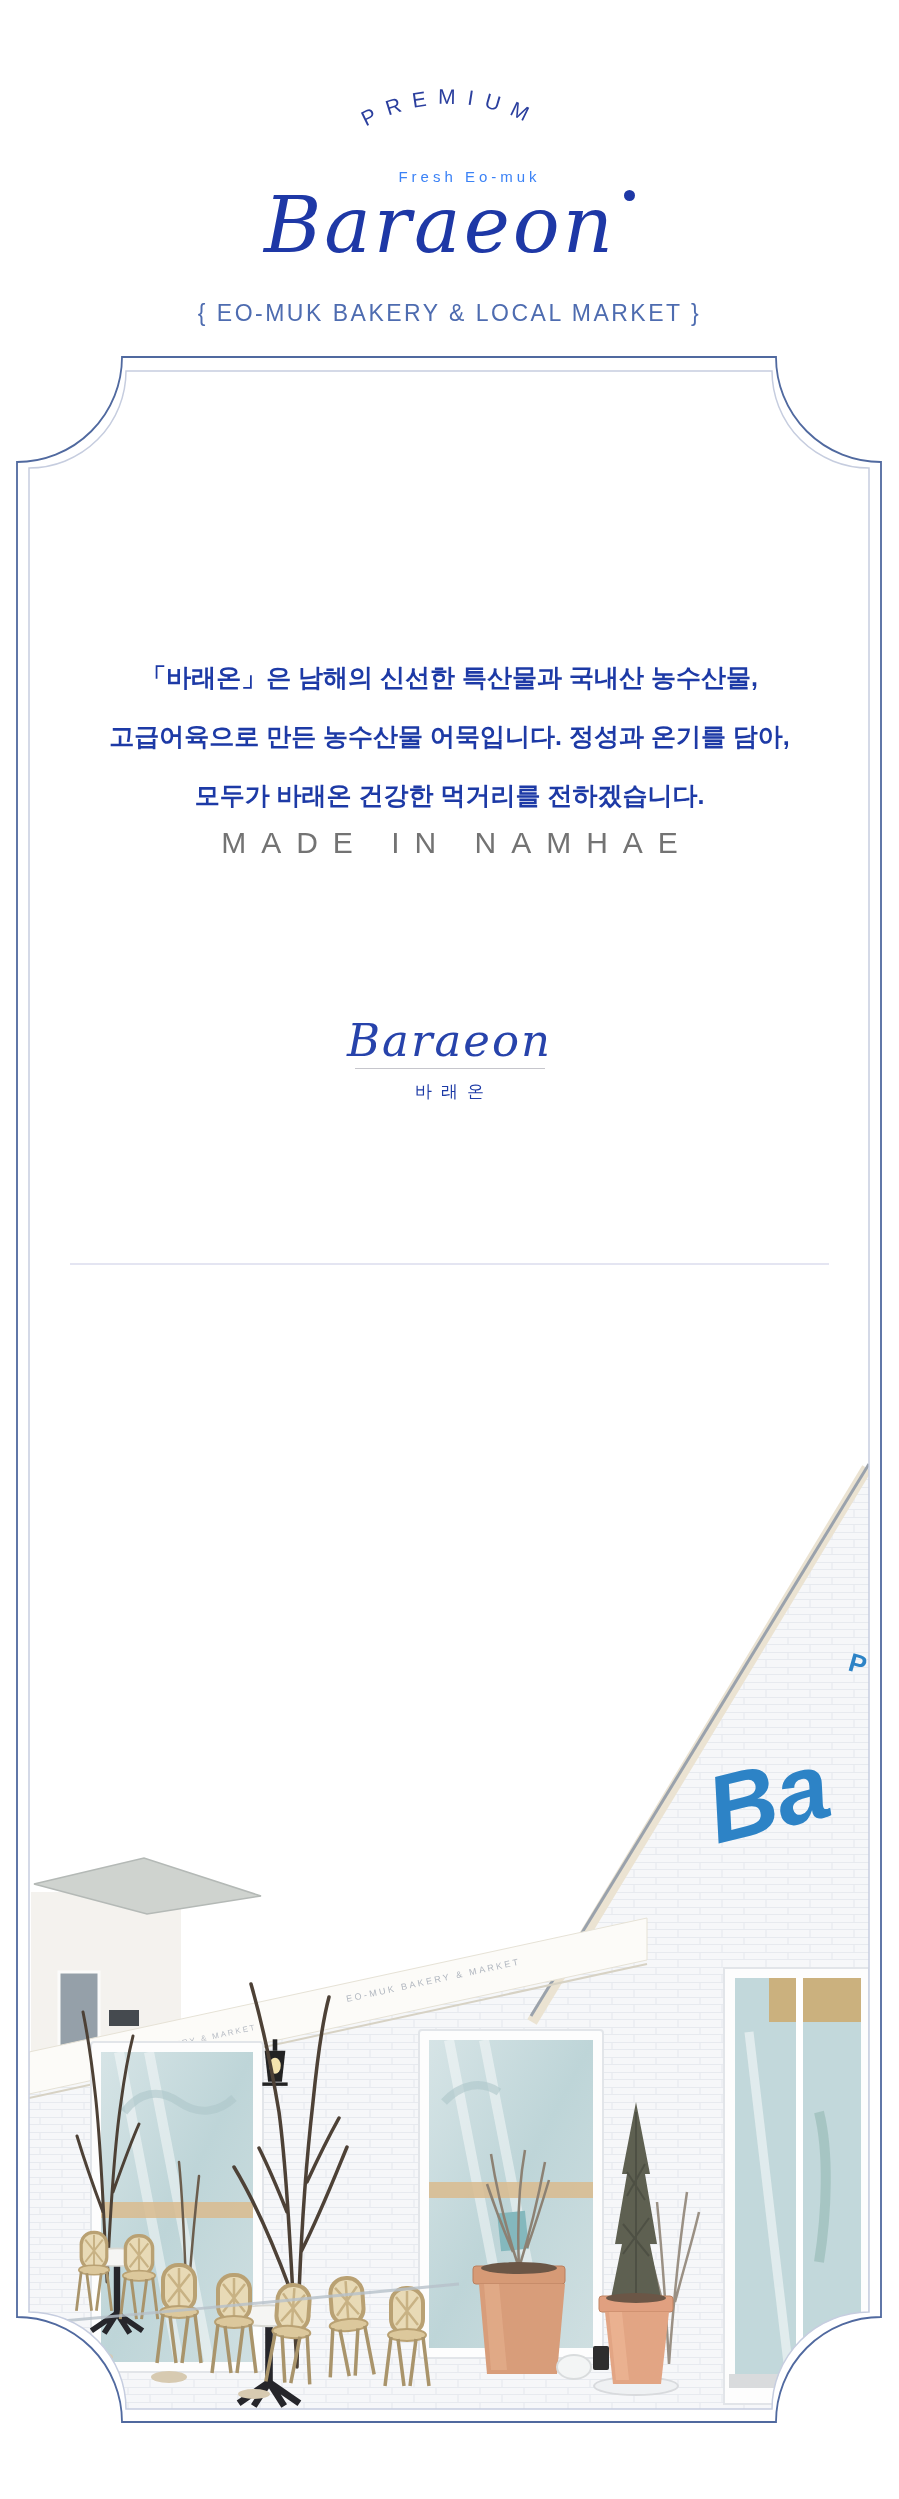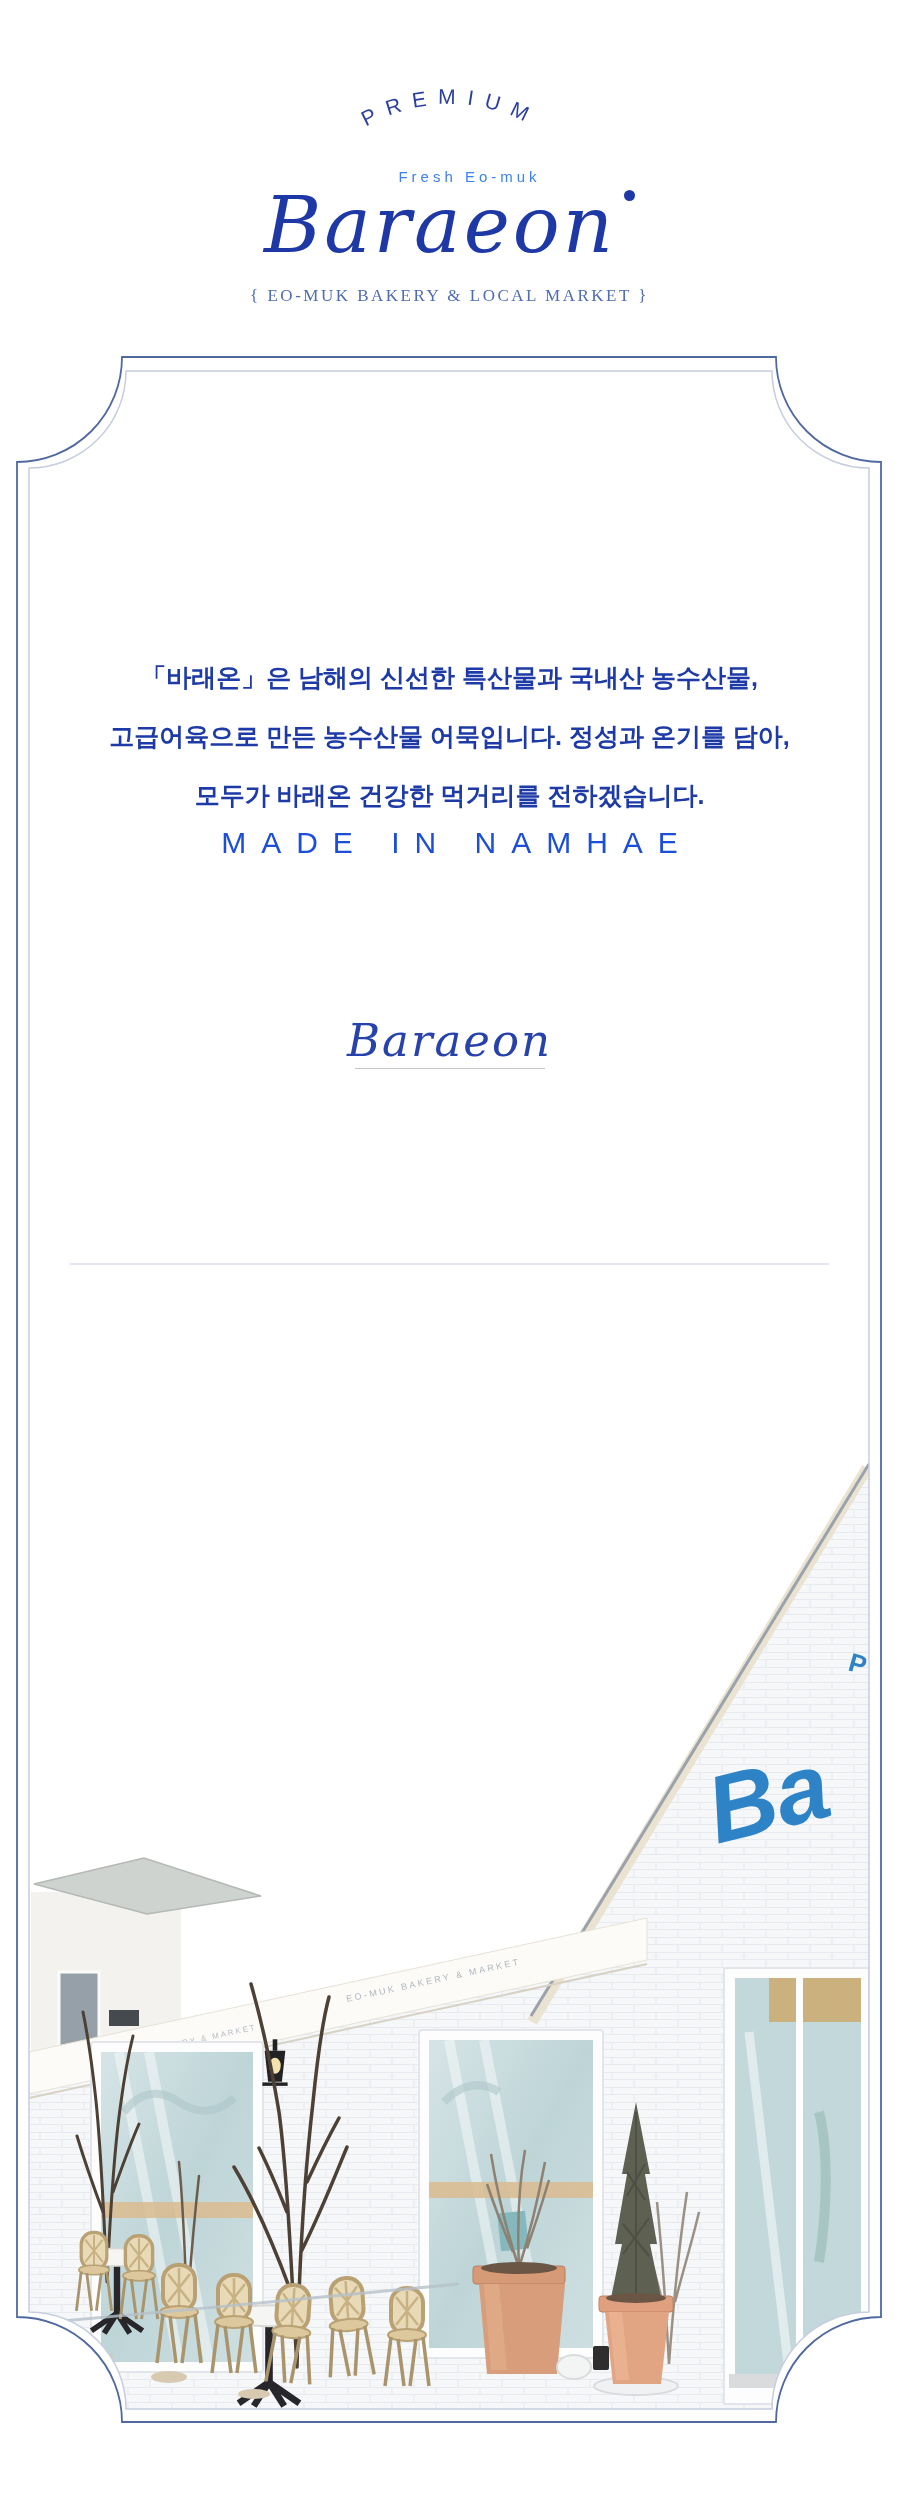--- a/index.html
+++ b/index.html
@@ -7,26 +7,26 @@
         font-family:"Liberation Sans", sans-serif;}
   .abs{position:absolute;}
   .center{left:0;width:899px;text-align:center;}
 
   
   .tagline{top:168px;font-size:15px;letter-spacing:4px;color:#3b82f6;font-weight:500;padding-left:20px;}
   .logo{top:180px;font-family:"DejaVu Serif",serif;font-style:italic;font-size:78px;
         color:#1e38a6;letter-spacing:3px;font-weight:500;}
   .logo-dot{display:inline-block;width:11px;height:11px;border-radius:50%;background:#1e38a6;
         vertical-align:top;margin:10px 0 0 8px;}
-  .sub{top:286px;font-family:Liberation Serif, serif;font-size:17px;letter-spacing:2.5px;
+  .sub{top:300px;font-family:Liberation Sans, sans-serif;font-size:23px;letter-spacing:2.5px;
         color:#4e6cb0;}
 
   
   .intro{top:648px;font-size:25px;font-weight:700;color:#1d3aa6;line-height:59px;}
-  .madein{top:826px;font-size:30px;font-weight:500;color:#1d4ed8;letter-spacing:15px;text-indent:15px;}
+  .madein{top:826px;font-size:30px;font-weight:500;color:#737373;letter-spacing:15px;text-indent:15px;}
   .sig-script{top:1014px;font-family:"DejaVu Serif",serif;font-style:italic;font-size:45px;
         color:#2743ab;letter-spacing:2px;}
   .sig-line{top:1068px;left:355px;width:190px;height:1px;background:#c6c6cc;}
   .sig-caption{top:1080px;font-size:17px;color:#1d3aa6;letter-spacing:9px;text-indent:9px;font-weight:500;}
   .divider{top:1263px;left:70px;width:759px;height:2px;background:#e4e5f2;}
   .story{top:1415px;font-size:25px;font-weight:500;color:#2344aa;line-height:73px;}
 
   
   .info-row{left:138px;display:flex;align-items:center;gap:18px;}
   .row-origin{top:1638px;}
@@ -60,20 +60,21 @@
   <div class="abs center intro">
     <div>「바래온」은 남해의 신선한 특산물과 국내산 농수산물,</div>
     <div>고급어육으로 만든 농수산물 어묵입니다. 정성과 온기를 담아,</div>
     <div>모두가 바래온 건강한 먹거리를 전하겠습니다.</div>
   </div>
 
   <div class="abs center madein">MADE IN NAMHAE</div>
 
   <div class="abs center sig-script">Baraeon</div>
   <div class="abs sig-line"></div>
+  <div class="abs center sig-caption">바래온</div>
 
   <div class="abs divider"></div>
 
   <div class="abs center story">
     <div>「바래」는 남해 토속어로, 옛날 어머니들이 가족의 생계를 위해서</div>
     <div>물때에 맞춰 갯벌에 나가 직접 해산물을 채취하는 작업을 뜻합니다.</div>
   </div>
 
   <div class="abs info-row row-origin">
     <span class="badge">ORIGIN</span>

